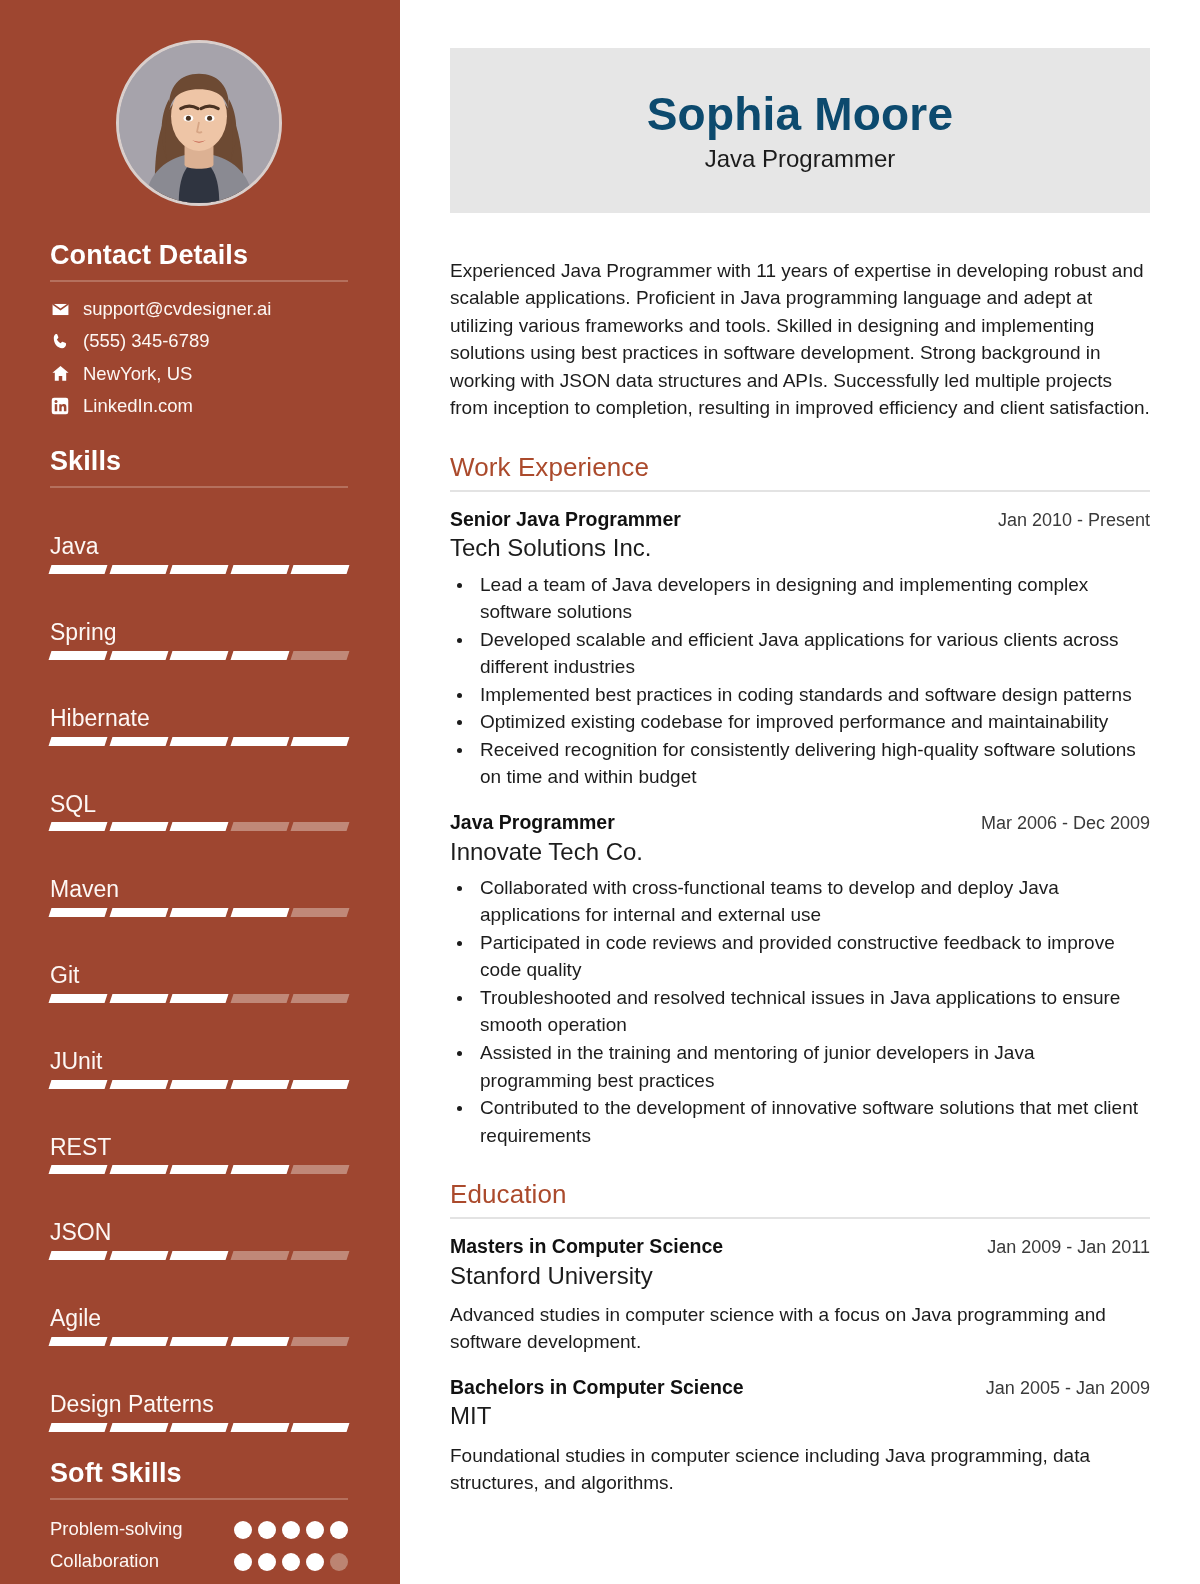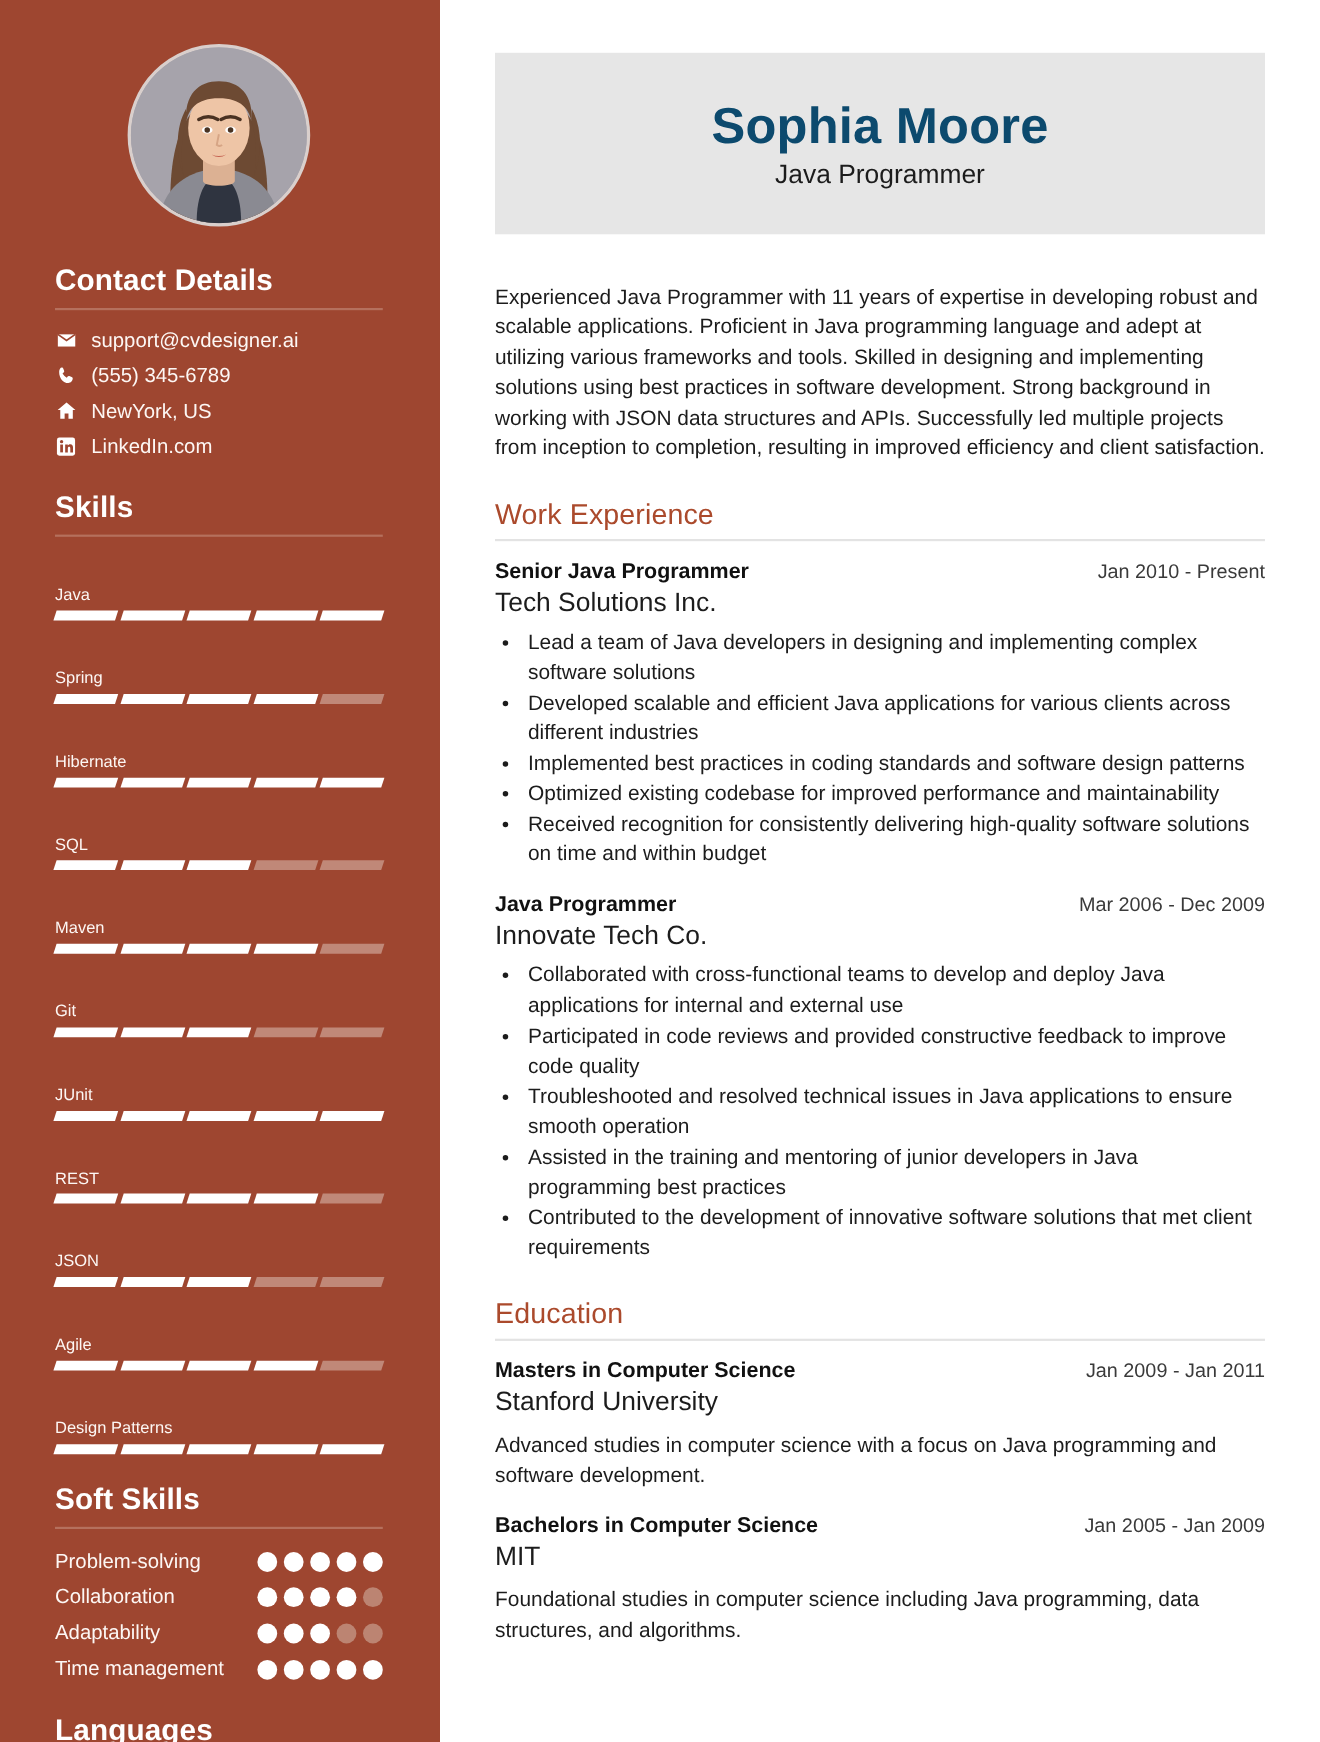--- a/index.html
+++ b/index.html
@@ -36,21 +36,21 @@
   .side-rule { height:2px; background:#b5705d; margin-bottom:17px; border:0; }
 
   .contact-list { list-style:none; margin-bottom:30px;text-align:right; }
   .contact-item { display:flex; align-items:center; gap:13px; margin-bottom:12px; }
   .contact-item .ico { width:20px; height:20px; flex:0 0 20px; display:flex; align-items:center; justify-content:center; }
   .contact-item .ico svg { fill:#fff; }
   .contact-txt { font-size:18.5px; color:#fdf7f4; line-height:1.1; }
 
   .skills-block { margin-bottom:26px; }
   .skill-row { margin-bottom:7px; }
-  .skill-name { font-size:15px; color:#fdf7f4; margin-bottom:4px; line-height:1.25;margin-top:44px; }
+  .skill-name { font-size:23px; color:#fdf7f4; margin-bottom:4px; line-height:1.25;margin-top:44px; }
   .bar { display:flex; gap:5px; height:9px; }
   .seg { flex:1; background:#c08878; transform:skewX(-18deg); }
   .seg.on { background:#ffffff; }
 
   .soft-block { margin-bottom:30px; }
   .soft-row { display:flex; align-items:flex-start; justify-content:space-between; margin-bottom:9px; gap:10px; }
   .soft-name { font-size:18.5px; color:#fdf7f4; line-height:1.28; max-width:190px; }
   .dots { display:flex; gap:6px; padding-top:4px; flex:0 0 auto; }
   .dot { width:18px; height:18px; border-radius:50%; background:#bc8472; }
   .dot.on { background:#ffffff; }

